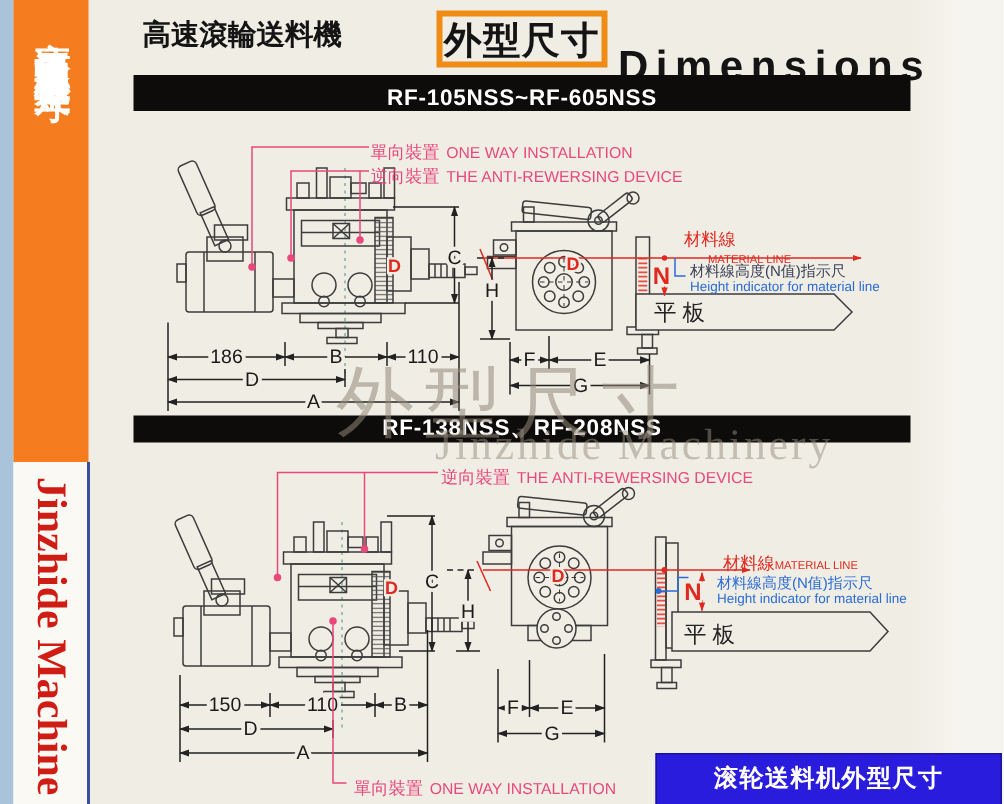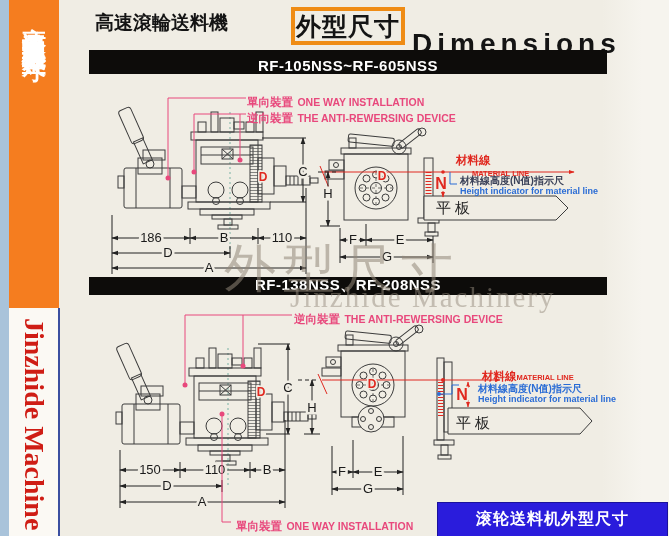--- a/index.html
+++ b/index.html
@@ -27,21 +27,21 @@
   #hdr-en{left:412px;top:28px;font-size:28px;font-weight:bold;color:#141414;letter-spacing:5px;}
   
   .model-bar{left:89px;width:518px;background:#0d0c0a;color:#fff;
     display:flex;align-items:flex-end;justify-content:center;z-index:1;}
   #bar1{top:50px;height:24px;}
   #bar2{top:277px;height:18px;}
   .model-bar span{font-weight:bold;font-size:15px;letter-spacing:.5px;}
   
   #drawing{left:0;top:0;width:669px;height:536px;z-index:4;pointer-events:none;}
   
-  .ann{position:absolute;z-index:5;white-space:nowrap;font-weight:bold;}
+  .ann{position:absolute;z-index:5;white-space:nowrap;font-weight:normal;}
   .ann .zh{font-size:11.5px;}
   .ann .en{font-size:10.5px;}
   .ann .ensm{font-size:7.5px;}
   .pink{color:#e8487c;}
   .red{color:#e02920;margin-left:16px;}
   .blue{color:#2a6cd5;}
   .dark{color:#3a4158;}
   
   #wm-zh{left:224px;top:234px;font-family:"Liberation Serif",serif;font-size:52px;
     color:rgba(145,134,120,.55);letter-spacing:7px;z-index:6;pointer-events:none;}

